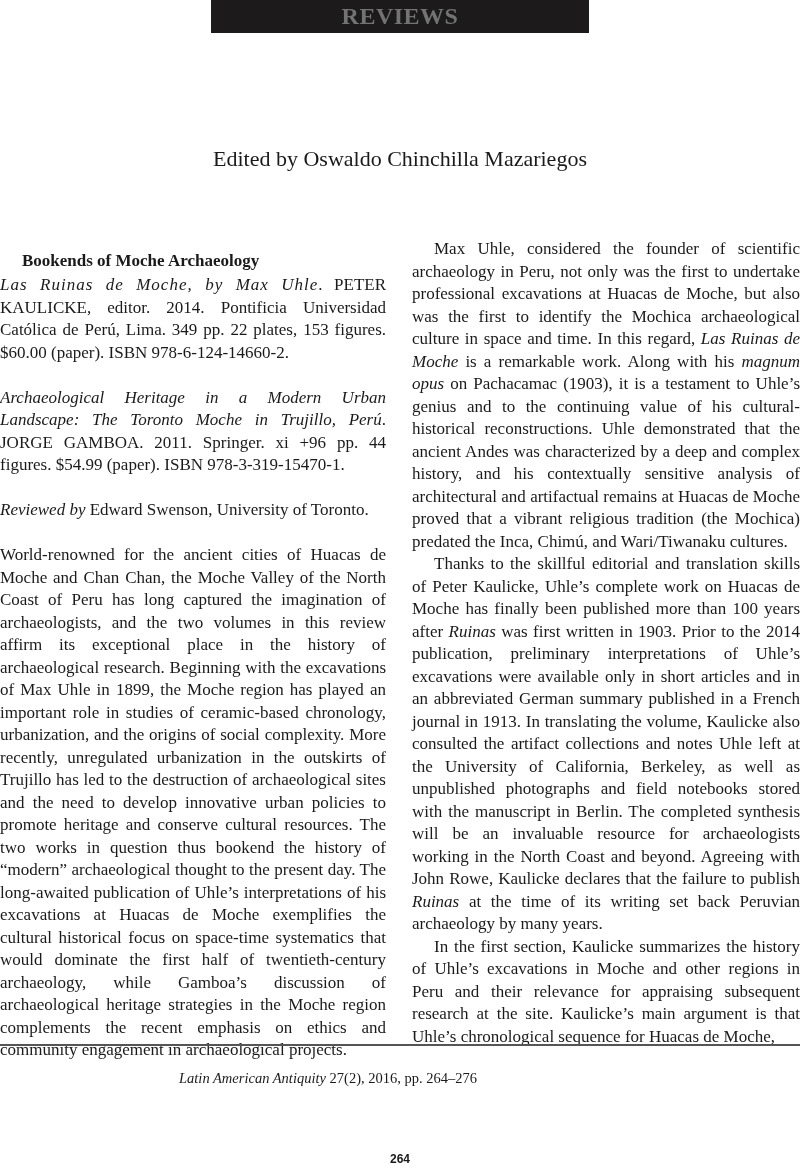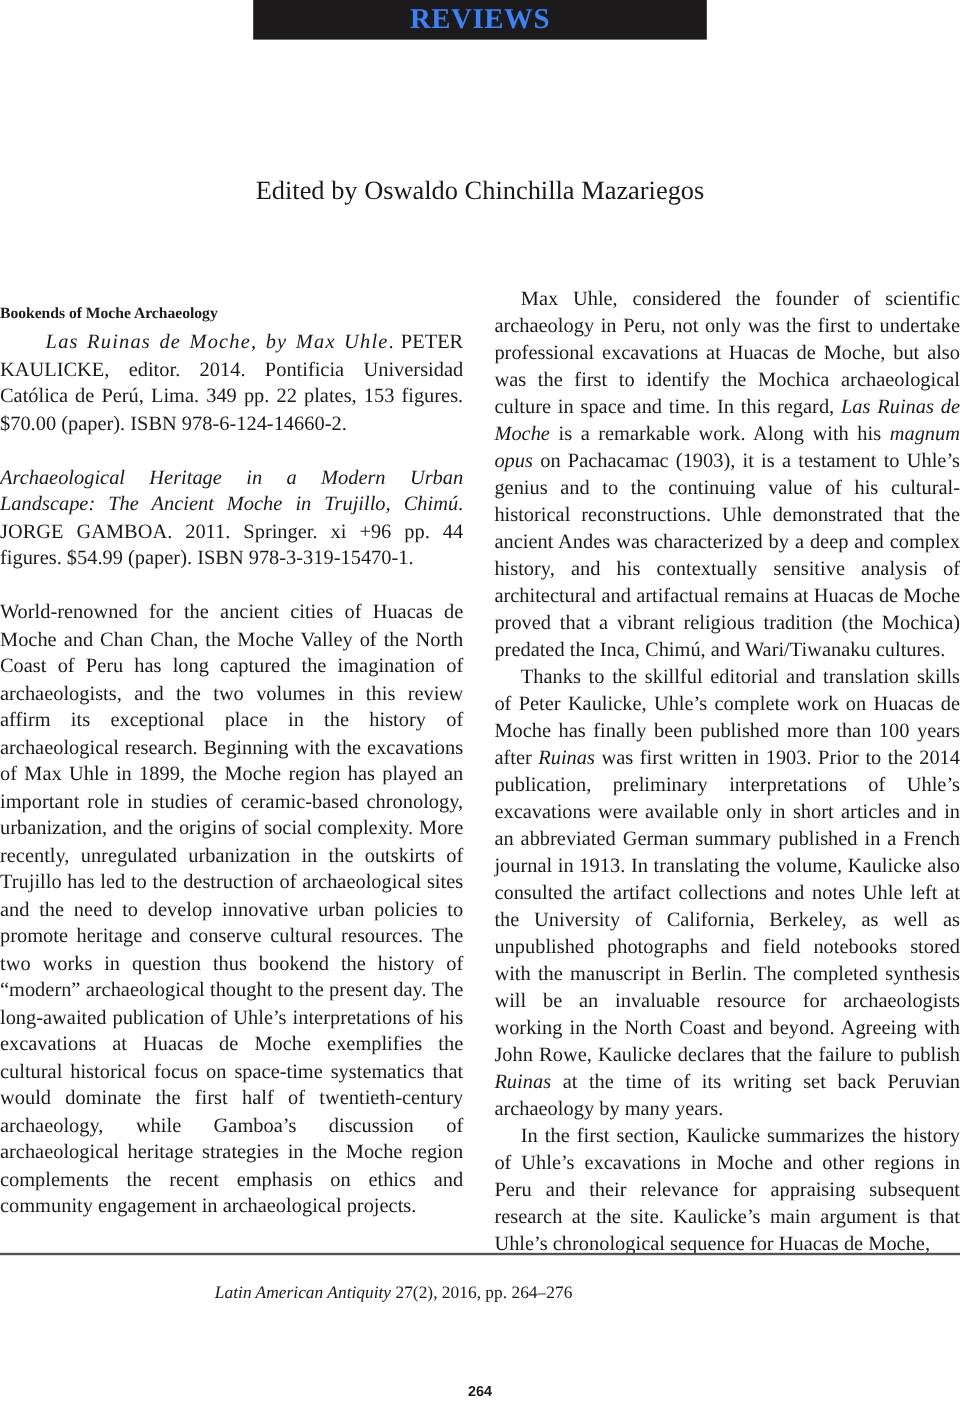--- a/index.html
+++ b/index.html
@@ -7,42 +7,42 @@
     width: 800px; height: 1171px; position: relative; overflow: hidden;
     font-family: "Liberation Serif", "DejaVu Serif", serif;
     color: #1a1a1a;
   }
   .banner {
     position: absolute; left: 211px; top: 0; width: 378px; height: 33px;
     background: #1c1a1b;
     display: flex; align-items: center; justify-content: center;
   }
   .banner span {
-    color: #3b82f6; font-size: 24px; font-weight: bold; letter-spacing: 0.5px;
+    color: #737373; font-size: 24px; font-weight: bold; letter-spacing: 0.5px;
     font-family: "Liberation Serif", serif;
   }
   .edited-by {
     position: absolute; left: 0; width: 800px; top: 146px;
     text-align: center; font-size: 22px;
   }
   .col {
     position: absolute; top: 248px; width: 386px;
     font-size: 17px; line-height: 22.5px;
   }
   .col.left { left: 0; }
   .col.right { left: 412px; width: 388px; top: 238px; }
   .col p { margin: 0; text-align: justify; text-align-last: left; }
   .title {
-    font-weight: bold; text-align: center; font-size: 13px;
-    margin: 0 0 3px 0; line-height: 26px;
+    font-weight: bold; text-align: center; font-size: 17px;
+    margin: 0 0 3px 0; line-height: 26px; padding-left: 22px;
   }
   .ref { margin-bottom: 22.5px !important; }
   .indent { text-indent: 22px; }
   i { font-style: italic; }
-  .spaced-it { letter-spacing: 1px; padding-left: 38px; }
+  .spaced-it { letter-spacing: 1px; }
   .rule {
     position: absolute; left: 0; top: 1044px; width: 800px; height: 2px;
     background: #555555;
   }
   .footer {
     position: absolute; left: 0; width: 656px; top: 1068px;
     text-align: center; font-size: 14.5px; line-height: 20px;
   }
   .page-number {
     position: absolute; left: 0; width: 800px; top: 1152px;
@@ -54,22 +54,23 @@
 <body>
 
 <div class="banner">
   <span>REVIEWS</span>
 </div>
 
 <div class="edited-by">Edited by Oswaldo Chinchilla Mazariegos</div>
 
 <div class="col left">
   <p class="title">Bookends of Moche Archaeology</p>
-  <p class="ref"><i class="spaced-it">Las Ruinas de Moche, by Max Uhle</i><span>. PETER KAULICKE, editor. 2014. Pontificia Universidad Católica de Perú, Lima. 349 pp. 22 plates, 153 figures. $70.00 (paper). ISBN 978-6-124-14660-2.</span></p>
-  <p class="ref"><i>Archaeological Heritage in a Modern Urban Landscape: The Ancient Moche in Trujillo, Chimú</i><span>. JORGE GAMBOA. 2011. Springer. xi +96 pp. 44 figures. $54.99 (paper). ISBN 978-3-319-15470-1.</span></p>
+  <p class="ref"><i class="spaced-it">Las Ruinas de Moche, by Max Uhle</i><span>. PETER KAULICKE, editor. 2014. Pontificia Universidad Católica de Perú, Lima. 349 pp. 22 plates, 153 figures. $60.00 (paper). ISBN 978-6-124-14660-2.</span></p>
+  <p class="ref"><i>Archaeological Heritage in a Modern Urban Landscape: The Toronto Moche in Trujillo, Perú</i><span>. JORGE GAMBOA. 2011. Springer. xi +96 pp. 44 figures. $54.99 (paper). ISBN 978-3-319-15470-1.</span></p>
+  <p class="ref"><i>Reviewed by</i><span> Edward Swenson, University of Toronto.</span></p>
   <p>World-renowned for the ancient cities of Huacas de Moche and Chan Chan, the Moche Valley of the North Coast of Peru has long captured the imagination of archaeologists, and the two volumes in this review affirm its exceptional place in the history of archaeological research. Beginning with the excavations of Max Uhle in 1899, the Moche region has played an important role in studies of ceramic-based chronology, urbanization, and the origins of social complexity. More recently, unregulated urbanization in the outskirts of Trujillo has led to the destruction of archaeological sites and the need to develop innovative urban policies to promote heritage and conserve cultural resources. The two works in question thus bookend the history of “modern” archaeological thought to the present day. The long-awaited publication of Uhle’s interpretations of his excavations at Huacas de Moche exemplifies the cultural historical focus on space-time systematics that would dominate the first half of twentieth-century archaeology, while Gamboa’s discussion of archaeological heritage strategies in the Moche region complements the recent emphasis on ethics and community engagement in archaeological projects.</p>
 </div>
 
 <div class="col right">
   <p class="indent"><span>Max Uhle, considered the founder of scientific archaeology in Peru, not only was the first to undertake professional excavations at Huacas de Moche, but also was the first to identify the Mochica archaeological culture in space and time. In this regard, </span><i>Las Ruinas de Moche</i><span> is a remarkable work. Along with his </span><i>magnum opus</i><span> on Pachacamac (1903), it is a testament to Uhle’s genius and to the continuing value of his cultural-historical reconstructions. Uhle demonstrated that the ancient Andes was characterized by a deep and complex history, and his contextually sensitive analysis of architectural and artifactual remains at Huacas de Moche proved that a vibrant religious tradition (the Mochica) predated the Inca, Chimú, and Wari/Tiwanaku cultures.</span></p>
   <p class="indent"><span>Thanks to the skillful editorial and translation skills of Peter Kaulicke, Uhle’s complete work on Huacas de Moche has finally been published more than 100 years after </span><i>Ruinas</i><span> was first written in 1903. Prior to the 2014 publication, preliminary interpretations of Uhle’s excavations were available only in short articles and in an abbreviated German summary published in a French journal in 1913. In translating the volume, Kaulicke also consulted the artifact collections and notes Uhle left at the University of California, Berkeley, as well as unpublished photographs and field notebooks stored with the manuscript in Berlin. The completed synthesis will be an invaluable resource for archaeologists working in the North Coast and beyond. Agreeing with John Rowe, Kaulicke declares that the failure to publish </span><i>Ruinas</i><span> at the time of its writing set back Peruvian archaeology by many years.</span></p>
   <p class="indent">In the first section, Kaulicke summarizes the history of Uhle’s excavations in Moche and other regions in Peru and their relevance for appraising subsequent research at the site. Kaulicke’s main argument is that Uhle’s chronological sequence for Huacas de Moche,</p>
 </div>
 
 <div class="rule"></div>

